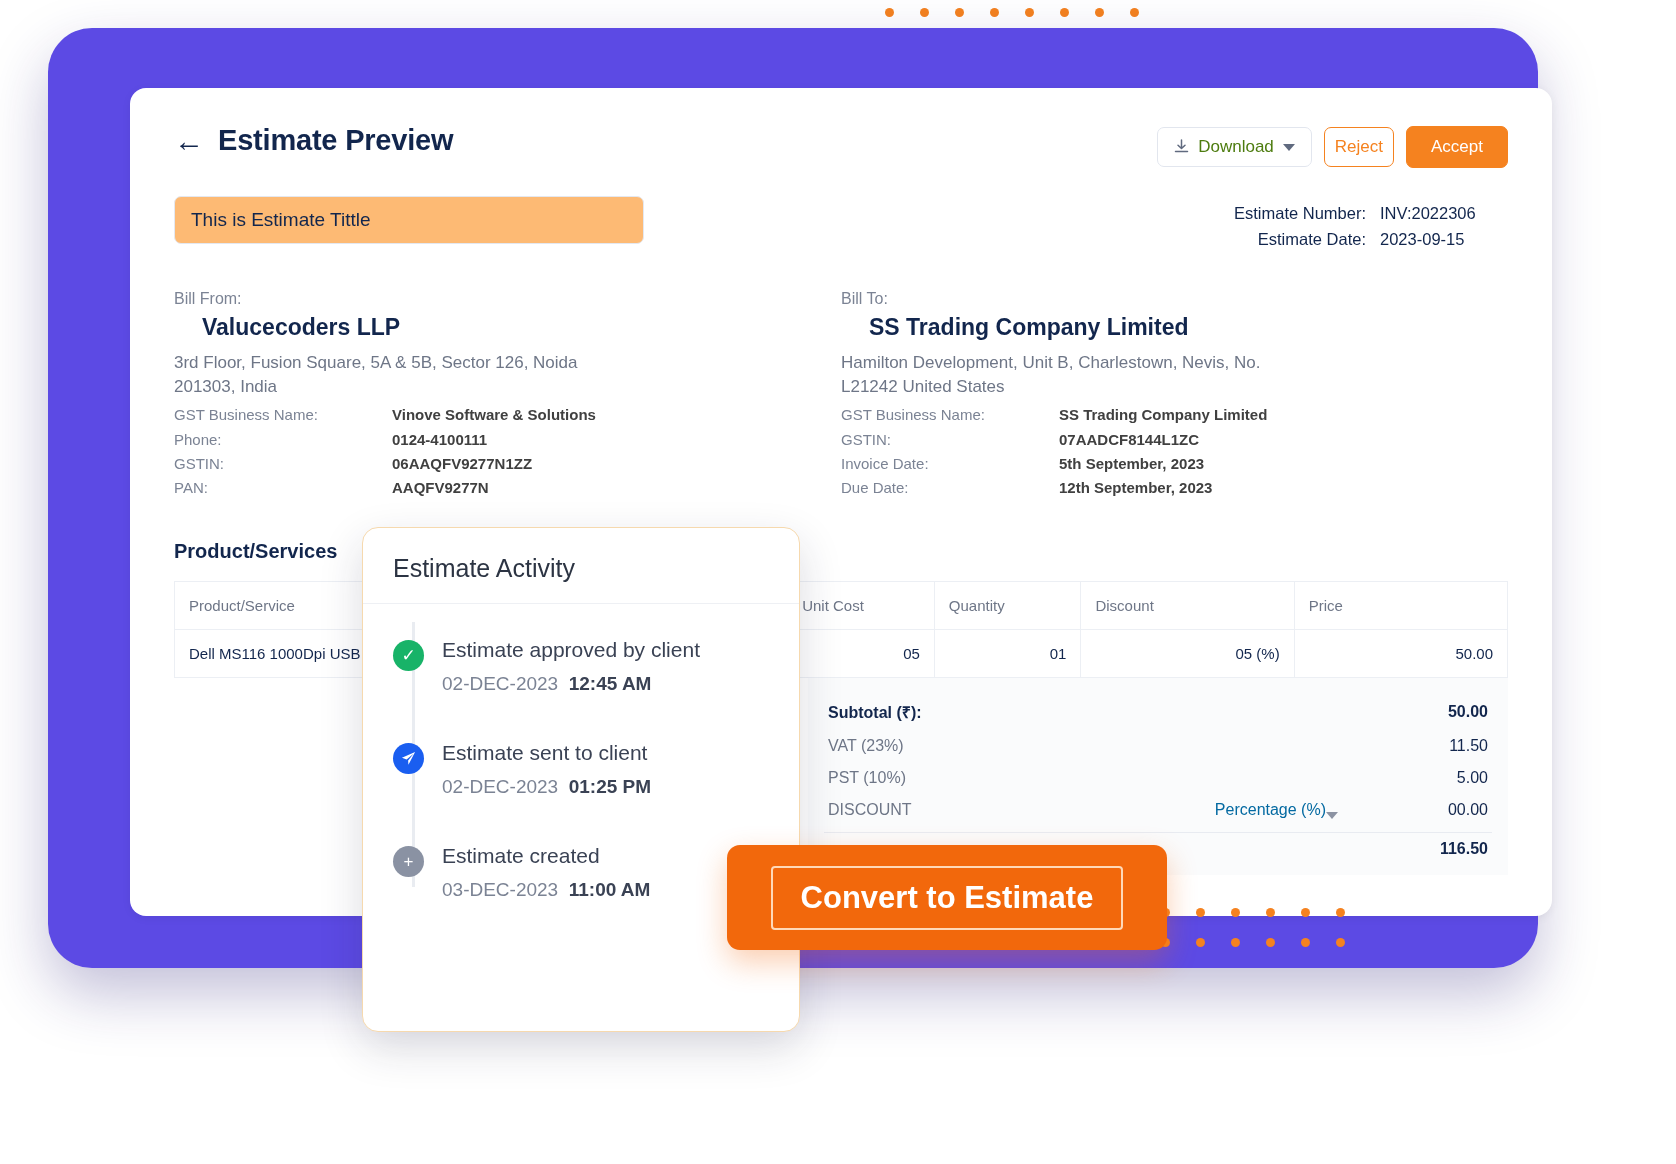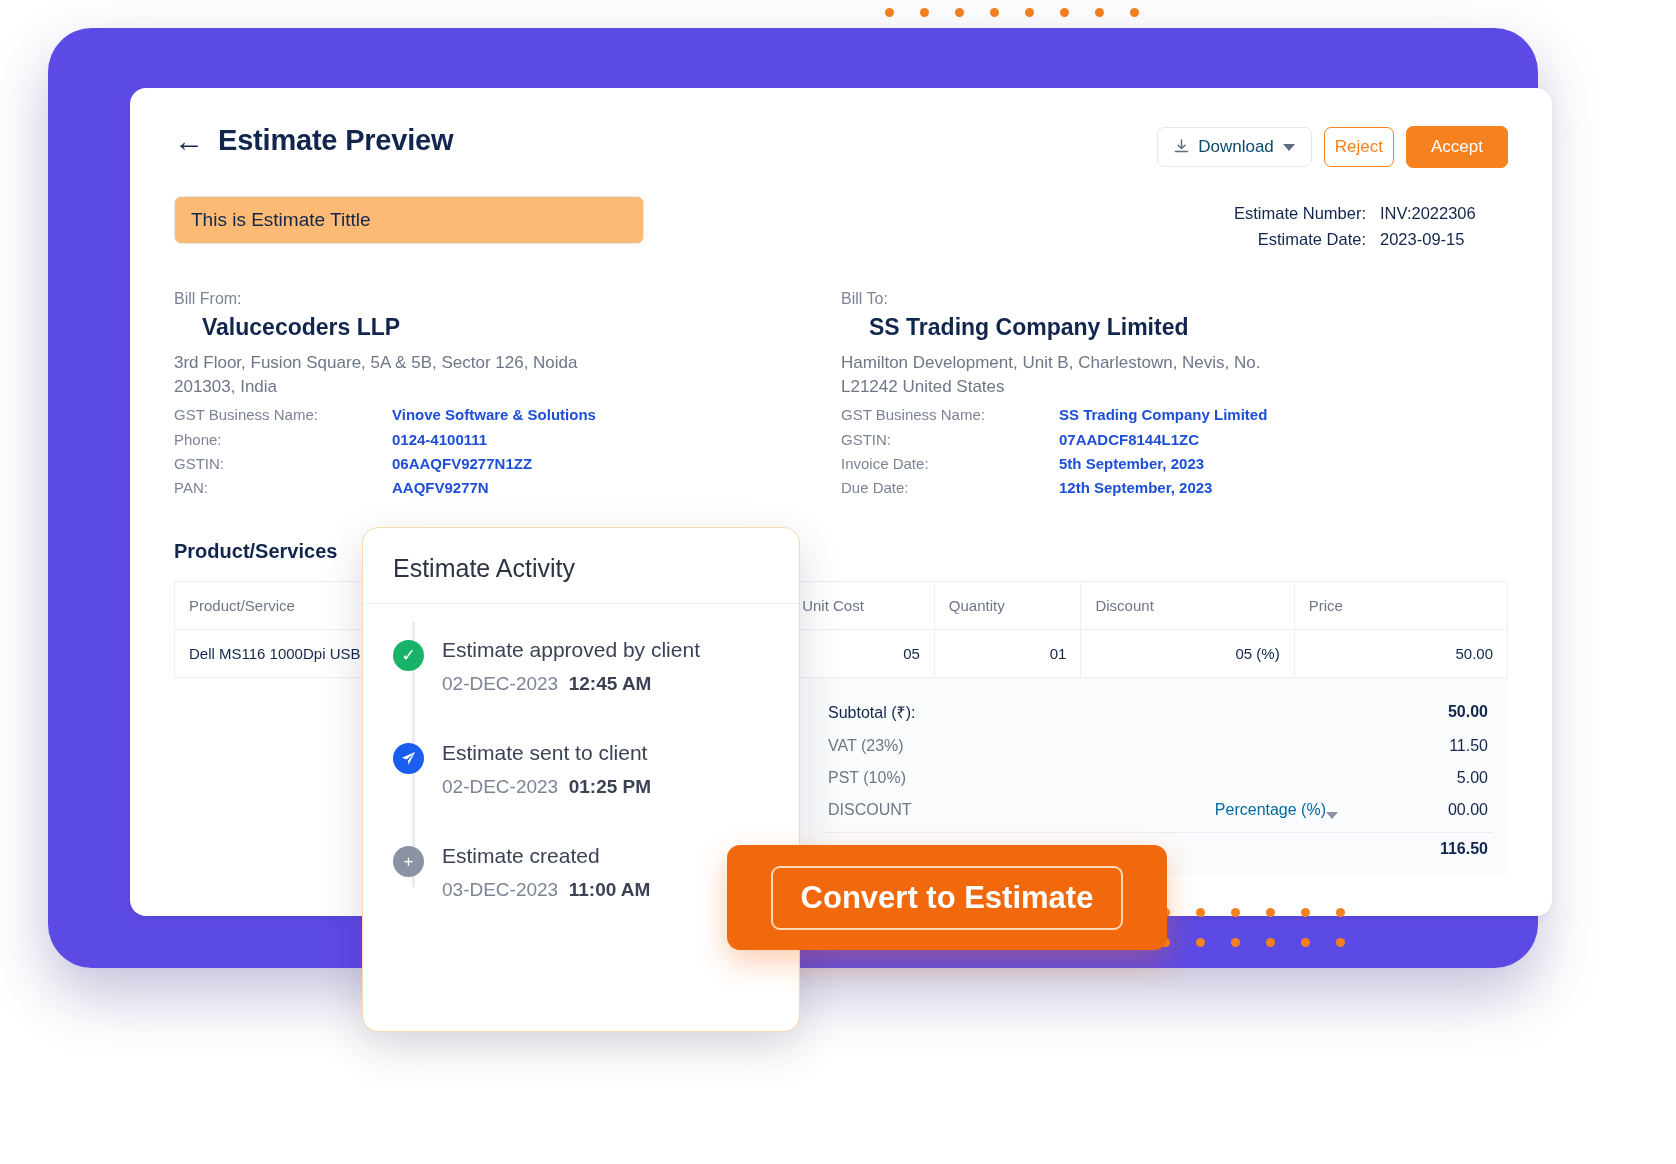--- a/index.html
+++ b/index.html
@@ -45,21 +45,21 @@
   .back-arrow { font-size: 30px; color: #12264d; line-height: 1; cursor: pointer; }
   .page-title { font-size: 29px; font-weight: bold; color: #12264d; letter-spacing: -.2px; }
 
   .hdr-actions { display: flex; align-items: center; gap: 12px; margin-top: 2px; }
   .btn {
     font-family: "Liberation Sans", sans-serif;
     font-size: 17px; border-radius: 7px; cursor: pointer;
     display: inline-flex; align-items: center; gap: 9px;
     padding: 9px 16px; border: 1px solid transparent; background: #fff;
   }
-  .btn-download { border-color: #e2e6ee; color: #0c4a6e; }
+  .btn-download { border-color: #e2e6ee; color: #4d7c0f; }
   .btn-reject { border-color: #f5821f; color: #f5821f; padding: 9px 10px; }
   .btn-accept { background: #f5821f; color: #ffffff; padding: 10px 24px; border-color: #f5821f; }
   .icon-dl { width: 15px; height: 16px; display: inline-block; }
   .caret { width: 0; height: 0; border-left: 6px solid transparent; border-right: 6px solid transparent; border-top: 7px solid #606a7f; }
 
   
   .meta { position: absolute; right: 44px; top: 116px; font-size: 16.5px; color: #12264d; }
   .meta-row { display: flex; justify-content: flex-end; margin-bottom: 7px; }
   .meta-label { color: #12264d; }
   .meta-value { width: 142px; text-align: left; padding-left: 14px; }
@@ -75,41 +75,41 @@
 
   
   .bills { display: flex; margin-top: 46px; }
   .bill { width: 50%; padding-right: 40px; }
   .bill-label { font-size: 16px; color: #7b8394; margin-bottom: 6px; }
   .bill-name { font-size: 23px; font-weight: bold; color: #12264d; margin-bottom: 10px; margin-left: 28px; }
   .bill-addr { font-size: 17px; color: #6e7687; line-height: 1.42; max-width: 430px; }
   .kv { margin-top: 4px; font-size: 15px; line-height: 1.62; }
   .kv-row { display: flex; }
   .kv-k { width: 218px; color: #7b8394; }
-  .kv-v { color: #1d4ed8; font-weight: bold; }
+  .kv-v { color: #404040; font-weight: bold; }
 
   
   .sec-title { margin-top: 40px; font-size: 20px; font-weight: bold; color: #12264d; }
   table.items { width: 100%; border-collapse: collapse; margin-top: 18px; font-size: 15px; }
   table.items th, table.items td { border: 1px solid #eceff4; padding: 15px 14px; }
   table.items th { color: #6e7687; font-weight: normal; text-align: left; }
   table.items th.l, table.items td.l { text-align: left; }
   table.items td { color: #12264d; text-align: right; }
 
   
   .totals {
     margin-left: auto; margin-top: 0;
     width: 700px;
     background: #fafbfc;
     padding: 16px 16px 10px 16px;
     font-size: 16px;
   }
   .tot-row { display: flex; align-items: center; padding: 7px 4px; }
   .tot-k { color: #6e7687; flex: 0 0 330px; }
-  .tot-k.strong { color: #12264d; font-weight: normal; }
+  .tot-k.strong { color: #12264d; font-weight: bold; }
   .tot-mid { flex: 1; text-align: right; color: #0369a1; display: flex; align-items: flex-end; justify-content: flex-end; gap: 0; }
   .tot-v { width: 150px; text-align: right; color: #12264d; }
   .tot-v.strong { font-weight: bold; }
   .tot-sep { border-top: 1px solid #e8ebf1; margin-top: 6px; }
   .chev { width: 0; height: 0; border-left: 6px solid transparent; border-right: 6px solid transparent; border-top: 7px solid #8c93a3; }
 
   
   .activity {
     position: absolute; left: 362px; top: 527px;
     width: 438px; height: 505px;
@@ -134,21 +134,21 @@
 
   
   .convert-wrap {
     position: absolute; left: 727px; top: 845px;
     width: 440px; height: 105px;
     background: #f2680c; border-radius: 13px;
     box-shadow: 0 12px 30px rgba(242,104,12,.32);
     display: flex; align-items: center; justify-content: center;
   }
   .convert-inner {
-    border: 2px solid #ffd9b8; border-radius: 9px;
+    border: 2px solid #ffd9b8; border-radius: 4px;
     padding: 12px 28px; color: #ffffff; font-size: 31px; font-weight: bold;
     cursor: pointer;
   }
 </style>
 </head>
 <body>
 
 <div id="stage">
 
   <div class="dots dots-top">

